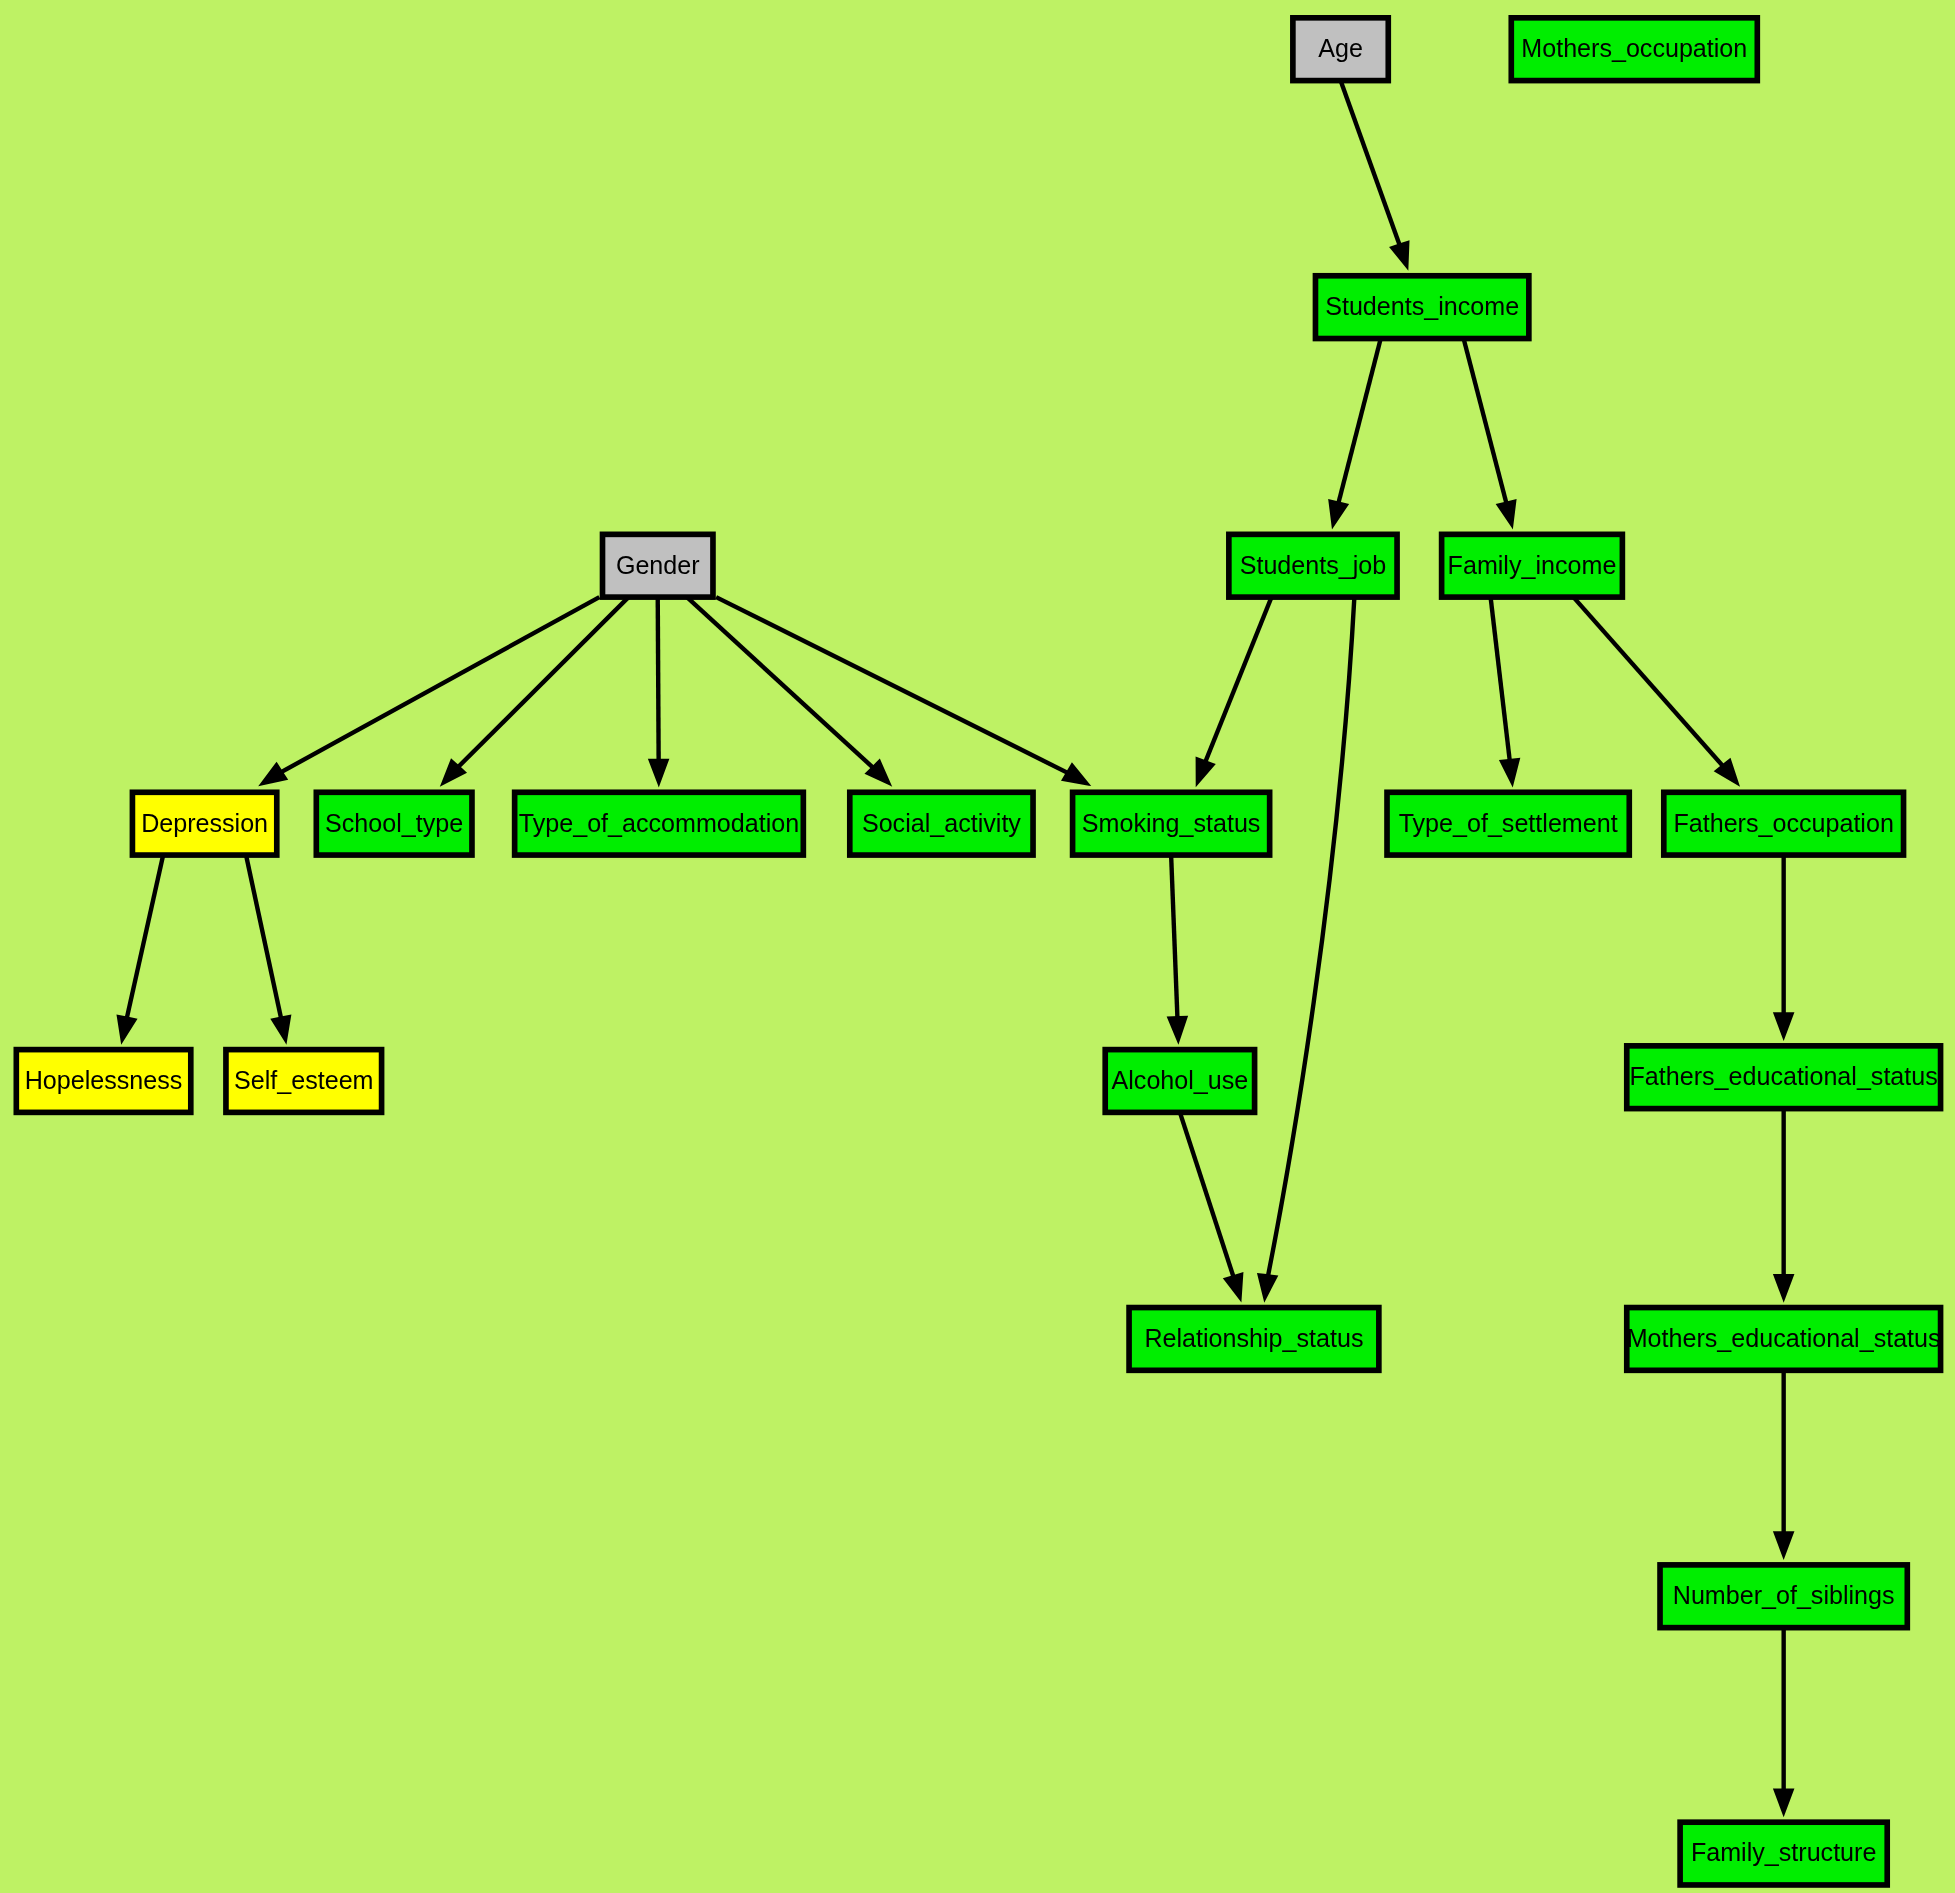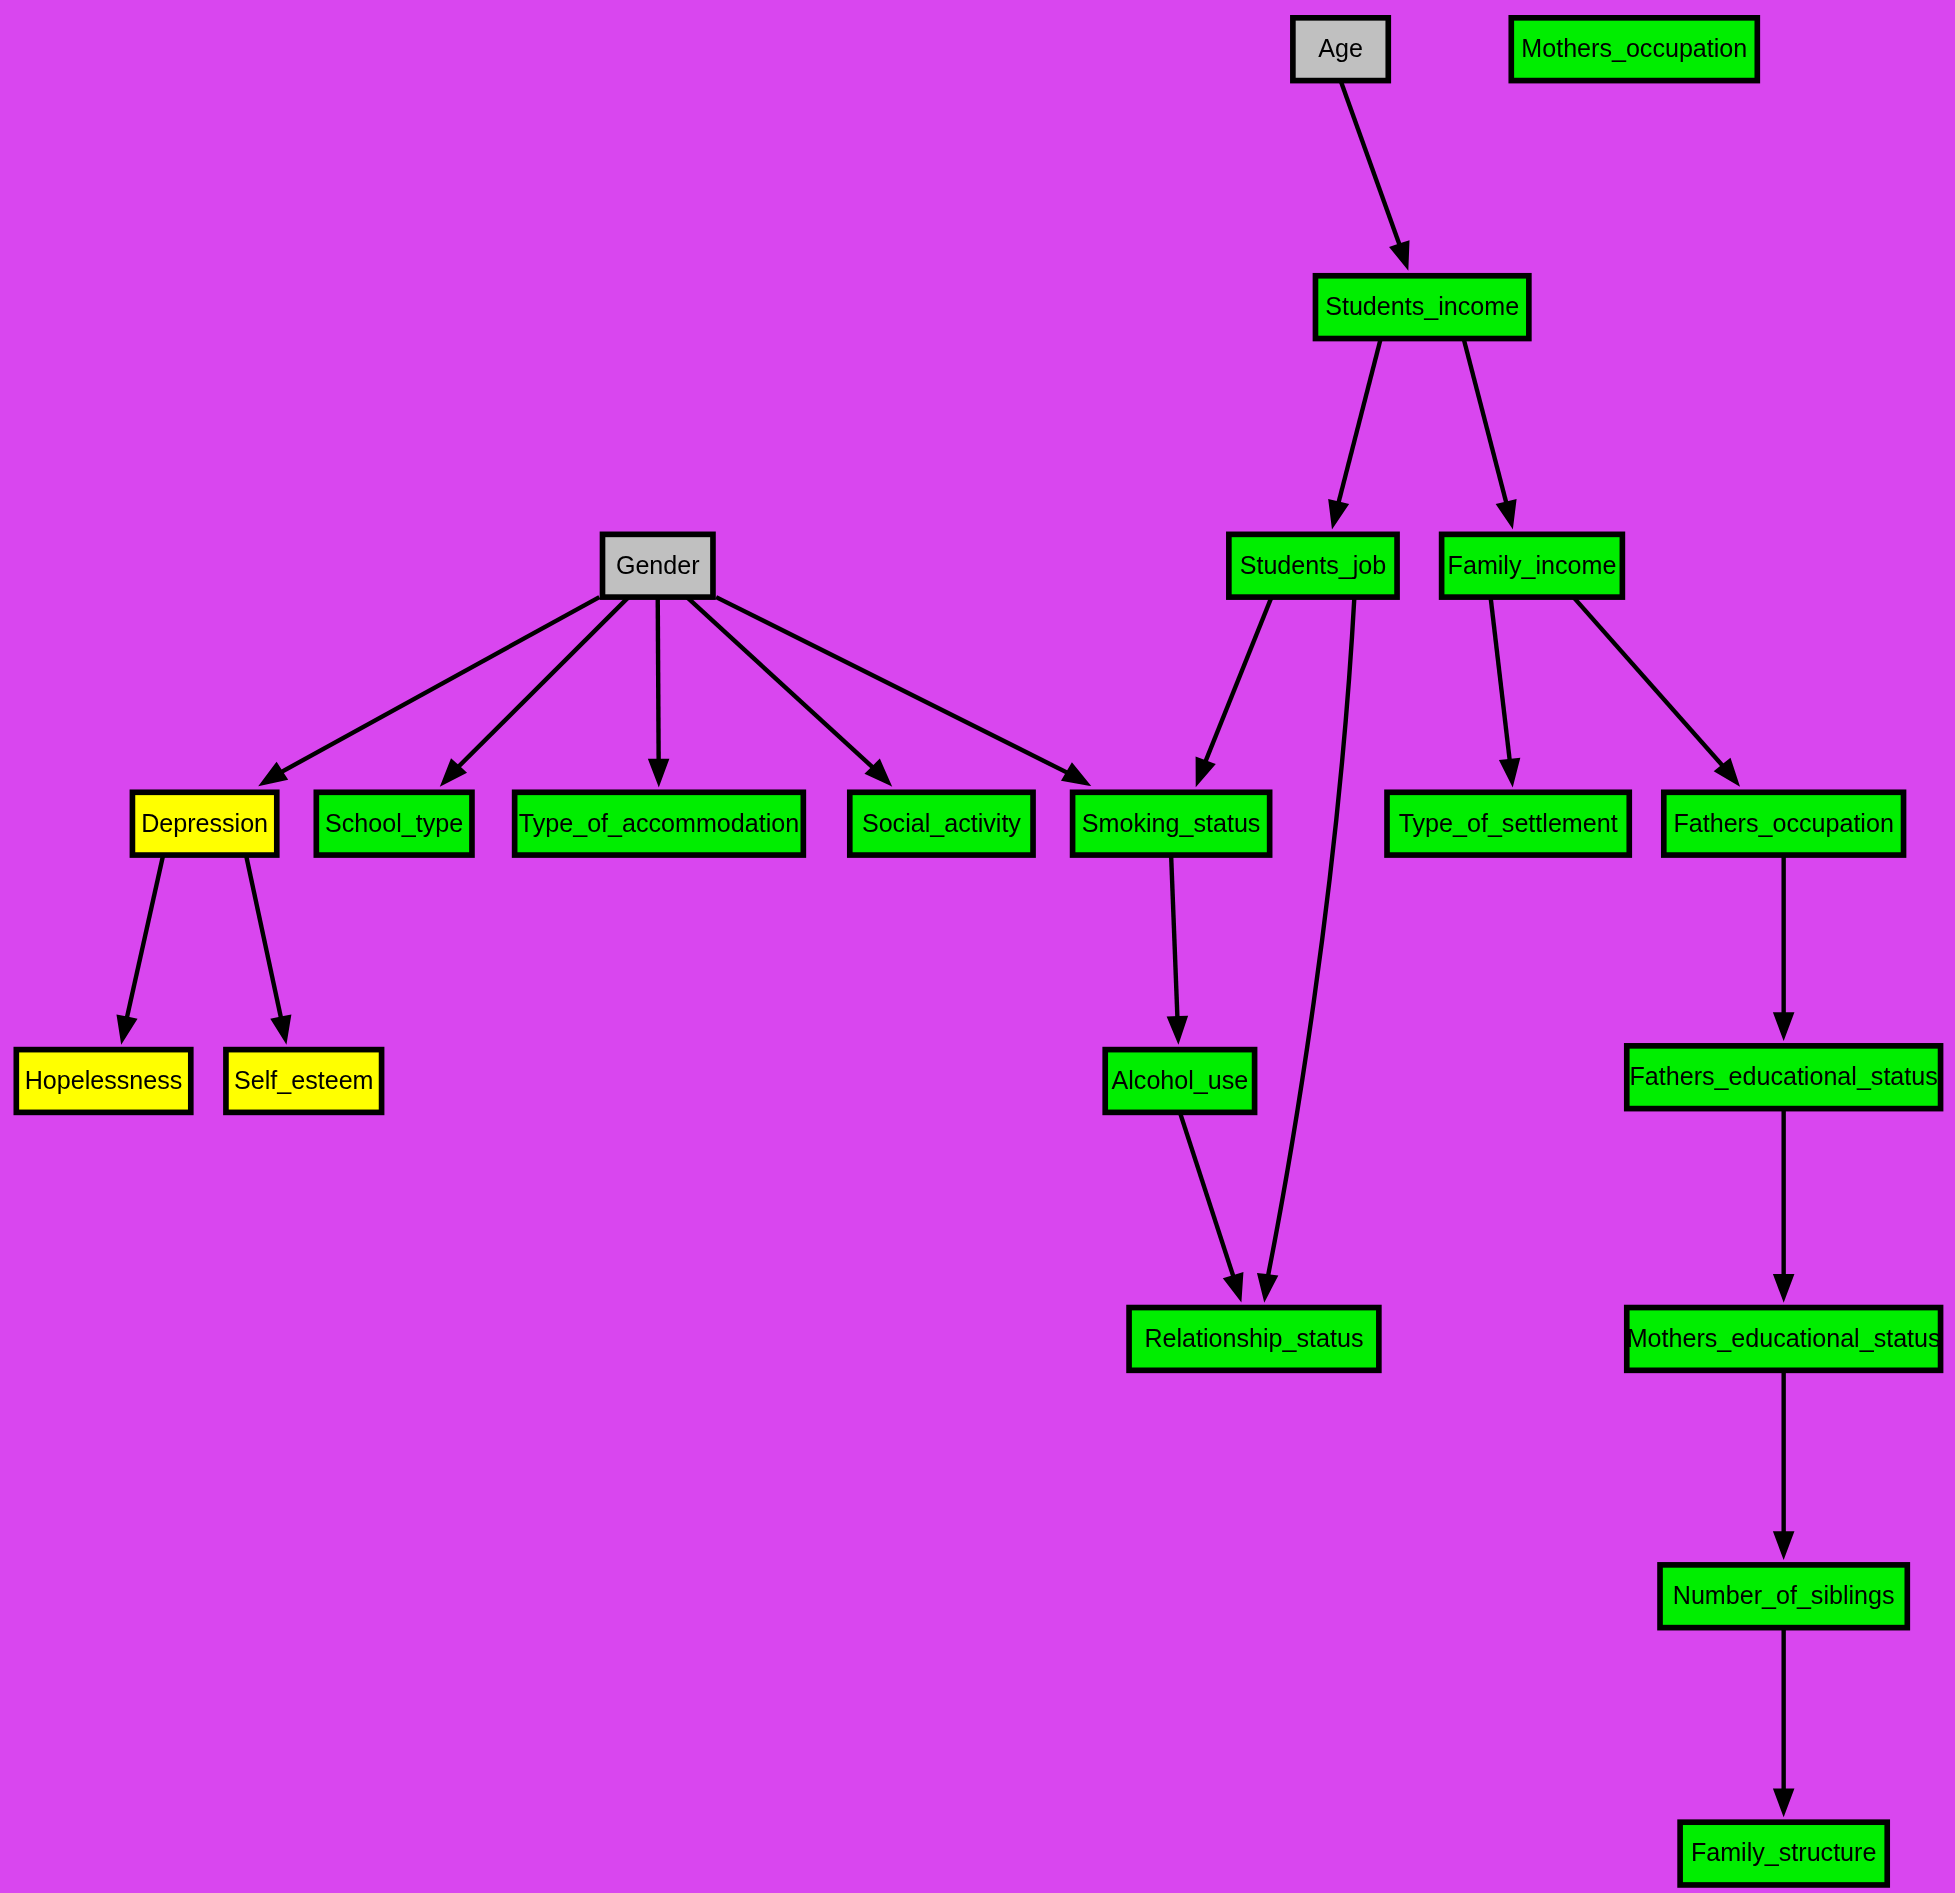--- a/index.html
+++ b/index.html
@@ -7,21 +7,21 @@
     padding: 0;
     background: #ffffff;
   }
   body {
     font-family: "Liberation Sans", sans-serif;
   }
   #graph-root {
     position: relative;
     width: 1955px;
     height: 1894px;
-    background: #d946ef;
+    background: #bef264;
     overflow: hidden;
   }
   svg#dag {
     position: absolute;
     left: 0;
     top: 0;
     width: 1955px;
     height: 1894px;
     display: block;
   }

